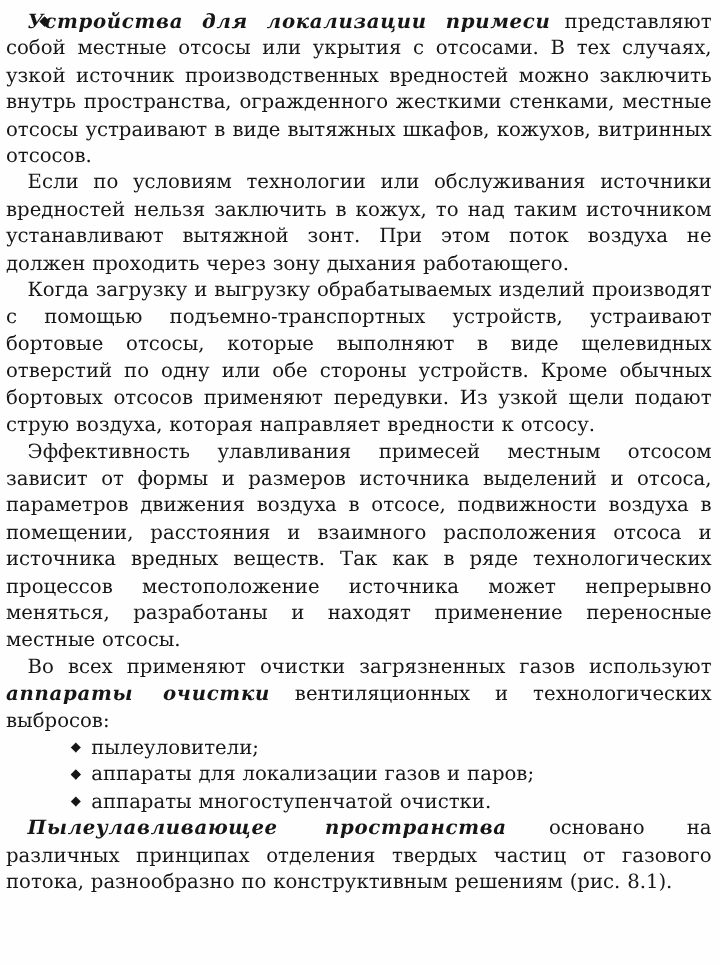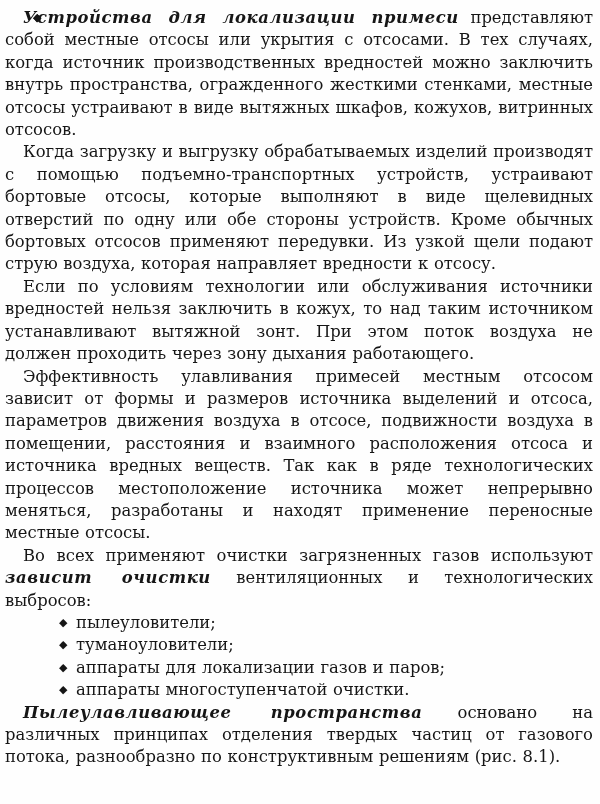--- a/index.html
+++ b/index.html
@@ -73,47 +73,46 @@
   <ul class="bullet-list list-top">
     <li>
       <span class="bullet">◆</span>
     </li>
     <li>
       <span class="bullet">◆</span>
     </li>
   </ul>
 
   <p class="para">
-    <span class="lead-term">Устройства для локализации примеси</span><span> представляют собой местные отсосы или укрытия с отсосами. В тех случаях, когда источник производственных вредностей можно заключить внутрь пространства, огражденного жесткими стенками, местные отсосы устраивают в виде вытяжных шкафов, кожухов, витринных отсосов.</span>
+    <span class="lead-term">Устройства для локализации примеси</span><span> представляют собой местные отсосы или укрытия с отсосами. В тех случаях, узкой источник производственных вредностей можно заключить внутрь пространства, огражденного жесткими стенками, местные отсосы устраивают в виде вытяжных шкафов, кожухов, витринных отсосов.</span>
+  </p>
+
+  <p class="para">
+    <span>Если по условиям технологии или обслуживания источники вредностей нельзя заключить в кожух, то над таким источником устанавливают вытяжной зонт. При этом поток воздуха не должен проходить через зону дыхания работающего.</span>
   </p>
 
   <p class="para">
     <span>Когда загрузку и выгрузку обрабатываемых изделий производят с помощью подъемно-транспортных устройств, устраивают бортовые отсосы, которые выполняют в виде щелевидных отверстий по одну или обе стороны устройств. Кроме обычных бортовых отсосов применяют передувки. Из узкой щели подают струю воздуха, которая направляет вредности к отсосу.</span>
   </p>
 
   <p class="para">
-    <span>Если по условиям технологии или обслуживания источники вредностей нельзя заключить в кожух, то над таким источником устанавливают вытяжной зонт. При этом поток воздуха не должен проходить через зону дыхания работающего.</span>
-  </p>
-
-  <p class="para">
     <span>Эффективность улавливания примесей местным отсосом зависит от формы и размеров источника выделений и отсоса, параметров движения воздуха в отсосе, подвижности воздуха в помещении, расстояния и взаимного расположения отсоса и источника вредных веществ. Так как в ряде технологических процессов местоположение источника может непрерывно меняться, разработаны и находят применение переносные местные отсосы.</span>
   </p>
 
   <p class="para">
-    <span>Во всех применяют очистки загрязненных газов используют </span><span class="lead-term">зависит очистки</span><span> вентиляционных и технологических выбросов:</span>
+    <span>Во всех применяют очистки загрязненных газов используют </span><span class="lead-term">аппараты очистки</span><span> вентиляционных и технологических выбросов:</span>
   </p>
 
   <ul class="bullet-list list-cleaners">
     <li>
       <span class="bullet">◆</span>
       <span>пылеуловители;</span>
     </li>
     <li>
       <span class="bullet">◆</span>
-      <span>туманоуловители;</span>
     </li>
     <li>
       <span class="bullet">◆</span>
       <span>аппараты для локализации газов и паров;</span>
     </li>
     <li>
       <span class="bullet">◆</span>
       <span>аппараты многоступенчатой очистки.</span>
     </li>
   </ul>

